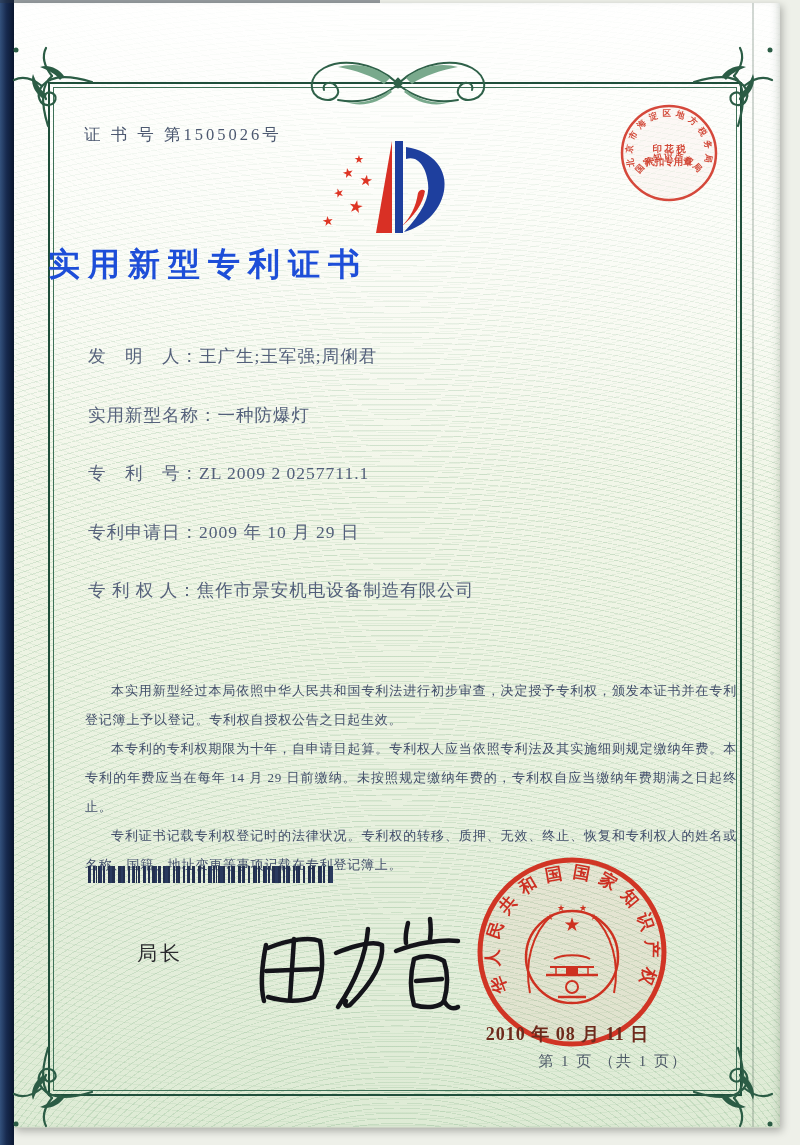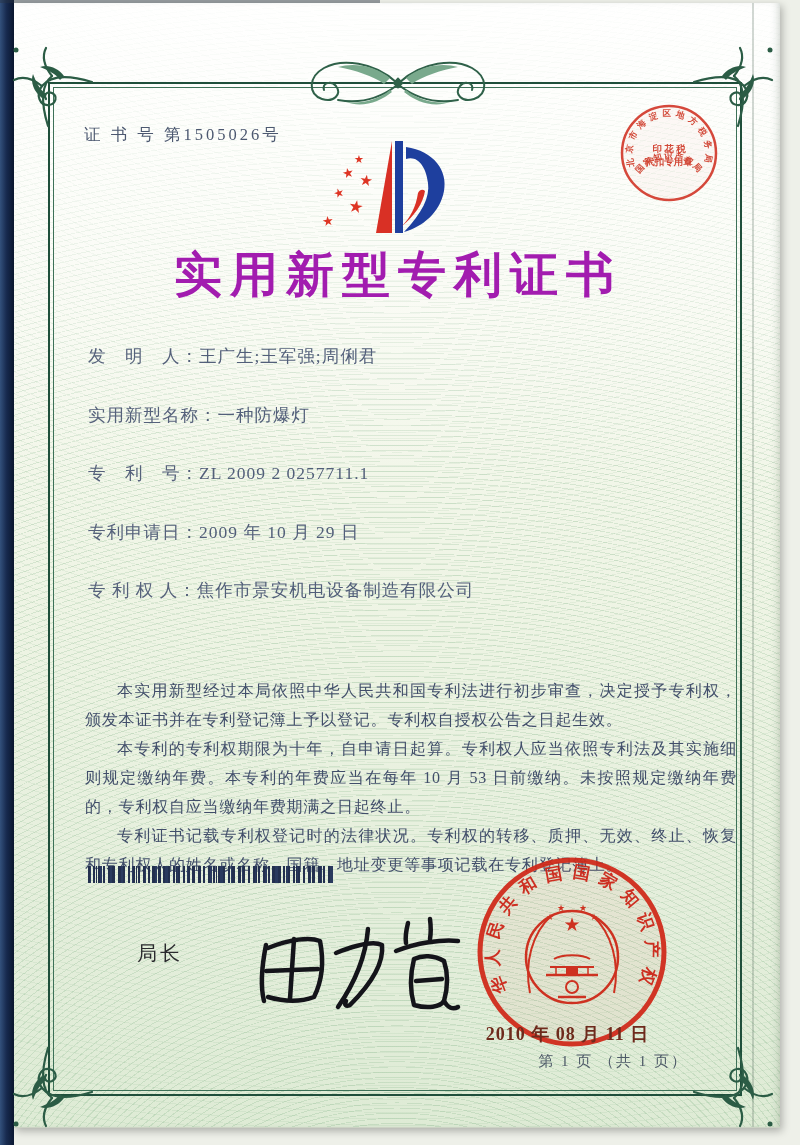--- a/index.html
+++ b/index.html
@@ -27,27 +27,27 @@
   .corner.tl{left:2px;top:36px;}
   .corner.tr{left:692px;top:36px;transform:scaleX(-1);}
   .corner.bl{left:2px;top:1046px;transform:scaleY(-1);}
   .corner.br{left:692px;top:1046px;transform:scale(-1,-1);}
   .toporn{position:absolute;left:278px;top:52px;}
   
   .certno{position:absolute;left:84px;top:124px;font-size:16.5px;letter-spacing:3px;color:#4c5870;}
   .logo{position:absolute;left:330px;top:133px;width:140px;height:110px;}
   .logo .star{position:absolute;color:#de3524;transform:translate(-50%,-50%);line-height:1;}
   .stamp{position:absolute;left:612px;top:96px;}
-  .title{position:absolute;left:48px;top:243px;width:700px;text-align:center;
-         font-size:48px;font-weight:bold;letter-spacing:8px;color:#a21caf;}
+  .title{position:absolute;left:48px;top:243px;width:700px;text-align:left;
+         font-size:32px;font-weight:bold;letter-spacing:8px;color:#1d4ed8;}
   .fields{position:absolute;left:88px;top:344px;right:70px;}
   .frow{height:58.5px;font-size:17.5px;color:#55617b;letter-spacing:1px;white-space:nowrap;}
   .flabel{color:#55617b;}
   .fvalue{color:#525f7a;}
-  .paras{position:absolute;left:85px;top:676px;width:652px;font-size:16px;line-height:29px;
+  .paras{position:absolute;left:85px;top:676px;width:652px;font-size:13px;line-height:29px;
          color:#414e6a;text-align:justify;letter-spacing:.8px;}
   .paras p{margin:0;text-indent:2em;}
   .barcode{position:absolute;left:88px;top:866px;width:245px;height:17px;
     background-image:
       repeating-linear-gradient(90deg,#23304f 0 2px,rgba(0,0,0,0) 2px 5px),
       repeating-linear-gradient(90deg,#23304f 0 1px,rgba(0,0,0,0) 1px 8px),
       repeating-linear-gradient(90deg,#2a3a5e 0 3px,rgba(0,0,0,0) 3px 11px);}
   .dirlabel{position:absolute;left:137px;top:940px;font-size:20px;color:#2a2a2e;letter-spacing:3px;text-align:center;}
   .signature{position:absolute;left:198px;top:893px;}
   .seal{position:absolute;left:460px;top:845px;}
@@ -144,21 +144,21 @@
   <div class="fields">
     <div class="frow"><span class="flabel">发　明　人：</span><span class="fvalue">王广生;王军强;周俐君</span></div>
     <div class="frow"><span class="flabel">实用新型名称：</span><span class="fvalue">一种防爆灯</span></div>
     <div class="frow"><span class="flabel">专　利　号：</span><span class="fvalue">ZL 2009 2 0257711.1</span></div>
     <div class="frow"><span class="flabel">专利申请日：</span><span class="fvalue">2009 年 10 月 29 日</span></div>
     <div class="frow"><span class="flabel">专 利 权 人：</span><span class="fvalue">焦作市景安机电设备制造有限公司</span></div>
   </div>
 
   <div class="paras">
     <p>本实用新型经过本局依照中华人民共和国专利法进行初步审查，决定授予专利权，颁发本证书并在专利登记簿上予以登记。专利权自授权公告之日起生效。</p>
-    <p>本专利的专利权期限为十年，自申请日起算。专利权人应当依照专利法及其实施细则规定缴纳年费。本专利的年费应当在每年 10 月 53 日前缴纳。未按照规定缴纳年费的，专利权自应当缴纳年费期满之日起终止。</p>
+    <p>本专利的专利权期限为十年，自申请日起算。专利权人应当依照专利法及其实施细则规定缴纳年费。本专利的年费应当在每年 14 月 29 日前缴纳。未按照规定缴纳年费的，专利权自应当缴纳年费期满之日起终止。</p>
     <p>专利证书记载专利权登记时的法律状况。专利权的转移、质押、无效、终止、恢复和专利权人的姓名或名称、国籍、地址变更等事项记载在专利登记簿上。</p>
   </div>
 
   <div class="barcode"></div>
 
   <div class="dirlabel">局长</div>
   <div class="signature">
     <span class="sr">田力普</span>
     <svg width="265" height="128" viewBox="0 0 265 128" fill="none" stroke="#14141a" stroke-width="4.5" stroke-linecap="round" stroke-linejoin="round">
       <path d="M68,52 C64,72 62,92 66,108"></path>

